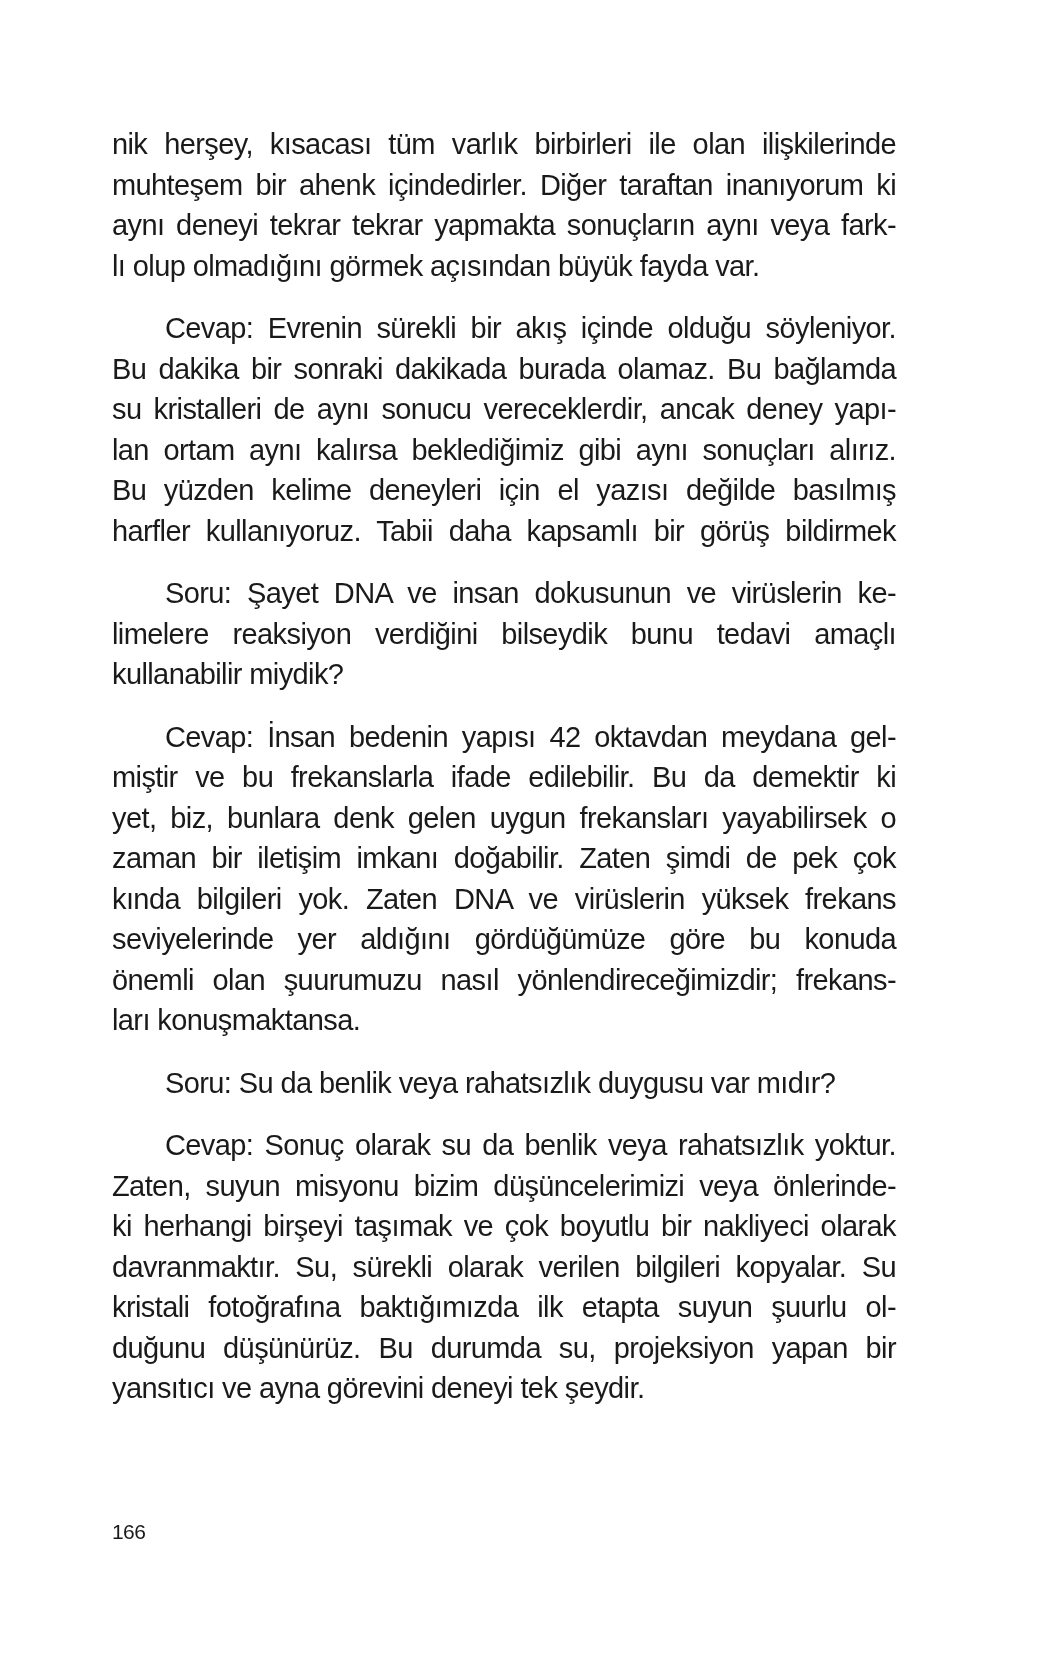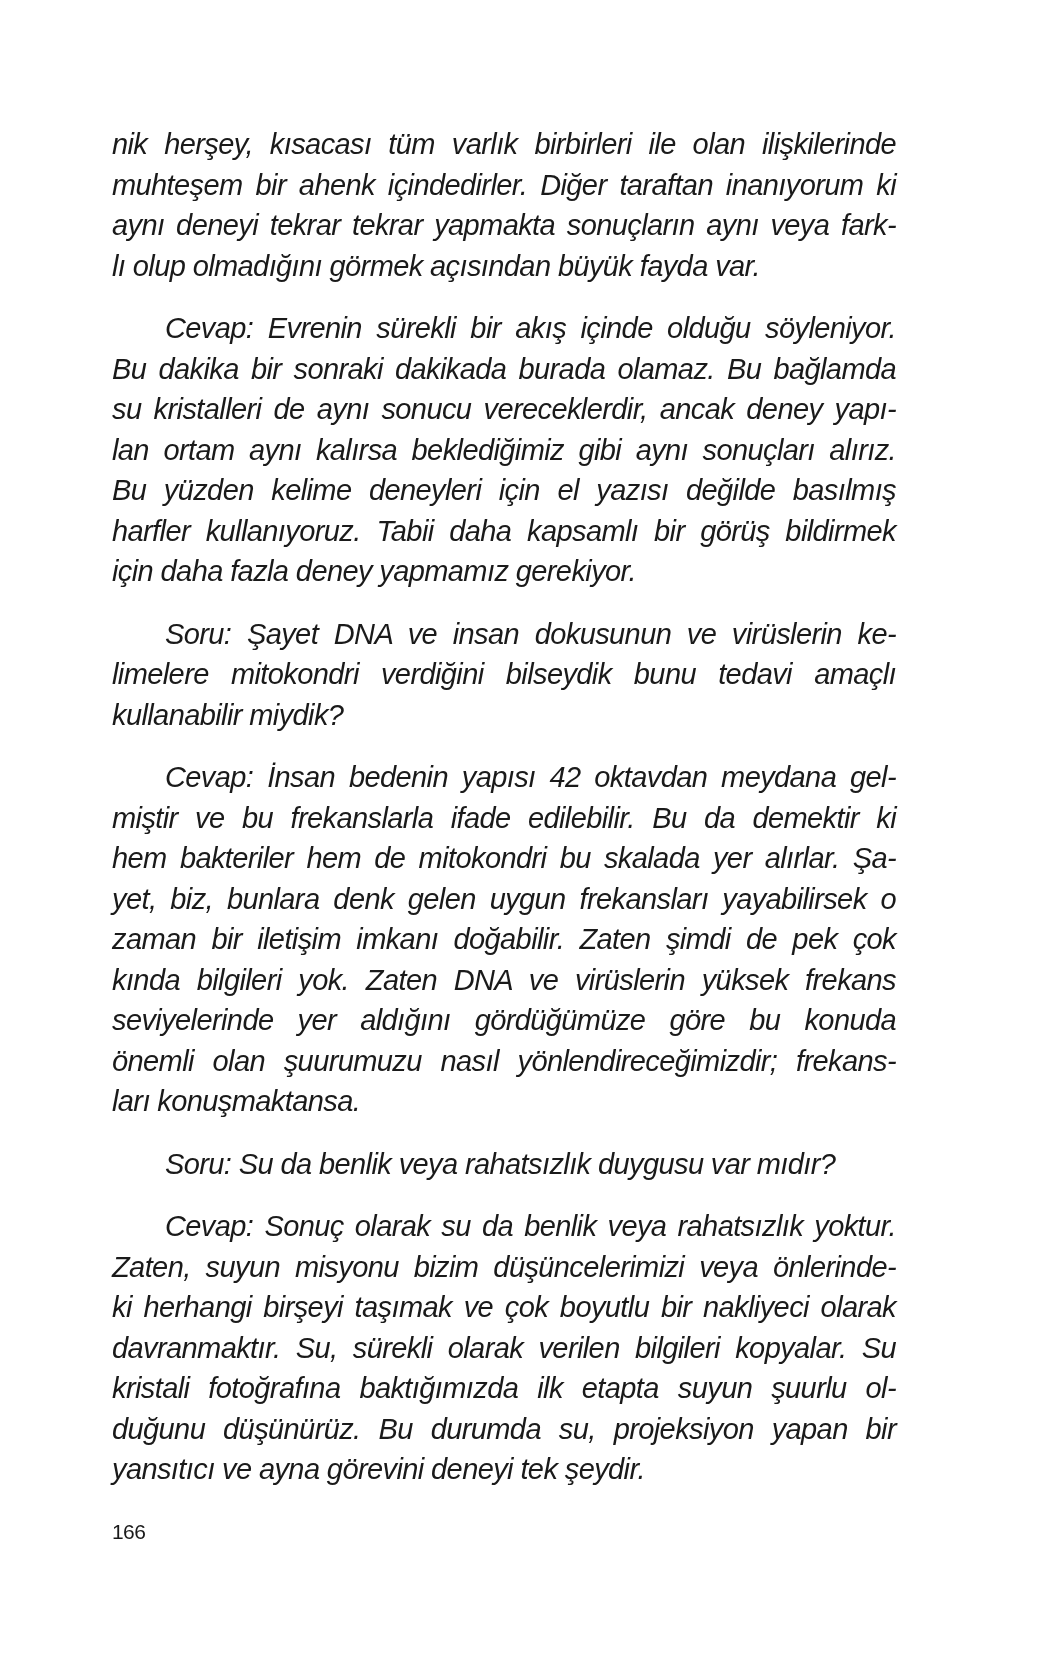--- a/index.html
+++ b/index.html
@@ -3,21 +3,21 @@
 <meta charset="utf-8">
 <style>
   html, body { margin: 0; padding: 0; background: #ffffff; }
   body { width: 1063px; height: 1654px; position: relative; overflow: hidden; }
   .page {
     position: absolute; left: 0; top: 0; width: 1063px; height: 1654px;
     background: #ffffff; color: #1a1a1a;
     font-family: "Liberation Sans", sans-serif;
   }
   .text-block {
-    position: absolute; left: 112px; top: 124px; width: 784px; font-style: italic;
+    position: absolute; left: 112px; top: 124px; width: 784px;
   }
   .line {
     height: 40.5px; line-height: 40.5px; font-size: 29px;
     white-space: nowrap; letter-spacing: -0.6px;
     transform-origin: left center;
   }
   .line.justify { text-align: justify; text-align-last: justify; }
   .line.indent { padding-left: 53px; margin-top: 22px; }
   .page-number {
     position: absolute; left: 112px; top: 1512px;
@@ -32,27 +32,25 @@
       <div class="line justify">nik herşey, kısacası tüm varlık birbirleri ile olan ilişkilerinde</div>
       <div class="line justify">muhteşem bir ahenk içindedirler. Diğer taraftan inanıyorum ki</div>
       <div class="line justify">aynı deneyi tekrar tekrar yapmakta sonuçların aynı veya fark-</div>
       <div class="line">lı olup olmadığını görmek açısından büyük fayda var.</div>
       <div class="line indent justify">Cevap: Evrenin sürekli bir akış içinde olduğu söyleniyor.</div>
       <div class="line justify">Bu dakika bir sonraki dakikada burada olamaz. Bu bağlamda</div>
       <div class="line justify">su kristalleri de aynı sonucu vereceklerdir, ancak deney yapı-</div>
       <div class="line justify">lan ortam aynı kalırsa beklediğimiz gibi aynı sonuçları alırız.</div>
       <div class="line justify">Bu yüzden  kelime deneyleri için el yazısı değilde basılmış</div>
       <div class="line justify">harfler kullanıyoruz. Tabii daha kapsamlı bir görüş bildirmek</div>
-      <div class="line">için daha fazla deney yapmamız gerekiyor.</div>
       <div class="line indent justify">Soru: Şayet DNA ve insan dokusunun ve virüslerin ke-</div>
-      <div class="line justify">limelere mitokondri  verdiğini bilseydik bunu tedavi amaçlı</div>
+      <div class="line justify">limelere reaksiyon  verdiğini bilseydik bunu tedavi amaçlı</div>
       <div class="line">kullanabilir miydik?</div>
       <div class="line indent justify">Cevap: İnsan bedenin yapısı 42 oktavdan meydana gel-</div>
       <div class="line justify">miştir ve bu frekanslarla ifade edilebilir. Bu da demektir ki</div>
-      <div class="line justify">hem bakteriler hem de mitokondri bu skalada yer alırlar.  Şa-</div>
       <div class="line justify">yet, biz, bunlara denk gelen uygun frekansları yayabilirsek  o</div>
       <div class="line justify">zaman bir iletişim imkanı doğabilir.  Zaten şimdi de pek çok</div>
       <div class="line justify">kında bilgileri yok. Zaten DNA ve virüslerin yüksek frekans</div>
       <div class="line justify">seviyelerinde yer aldığını gördüğümüze göre bu konuda</div>
       <div class="line justify">önemli olan şuurumuzu nasıl yönlendireceğimizdir;  frekans-</div>
       <div class="line">ları konuşmaktansa.</div>
       <div class="line indent">Soru: Su da benlik veya rahatsızlık duygusu var mıdır?</div>
       <div class="line indent justify">Cevap: Sonuç olarak su da benlik veya rahatsızlık yoktur.</div>
       <div class="line justify">Zaten, suyun misyonu bizim düşüncelerimizi veya önlerinde-</div>
       <div class="line justify">ki herhangi birşeyi taşımak ve çok boyutlu bir nakliyeci olarak</div>

